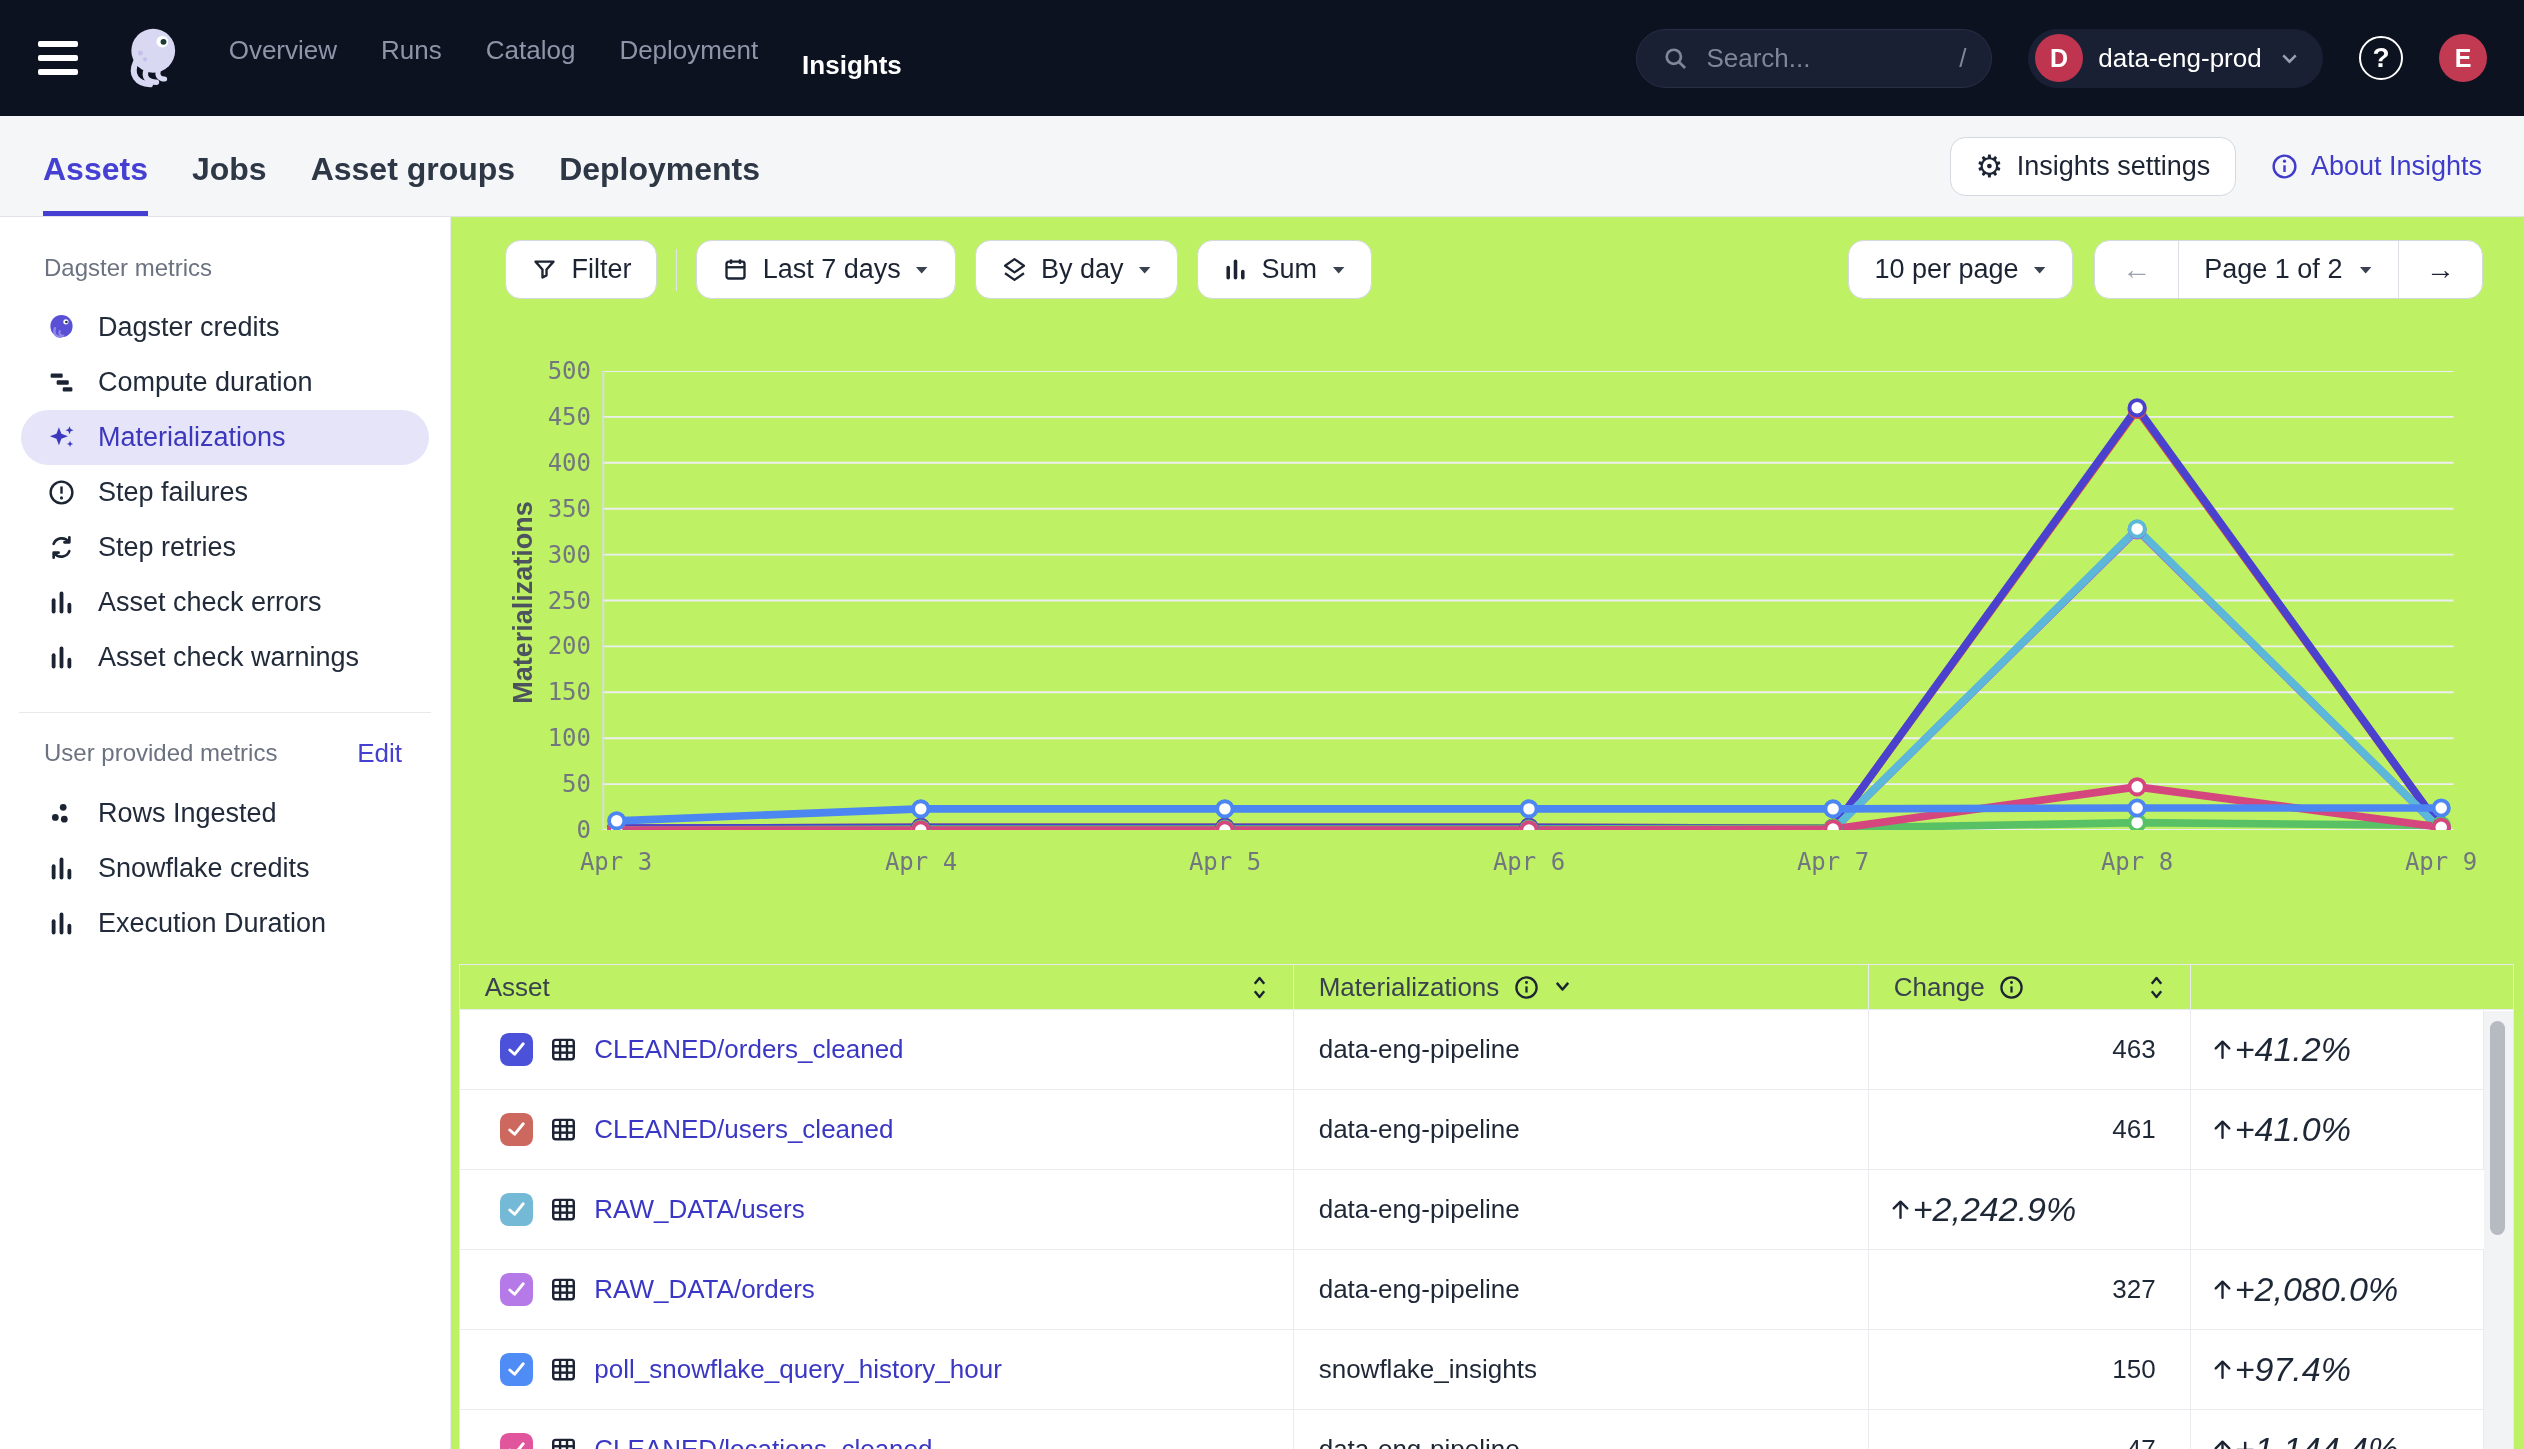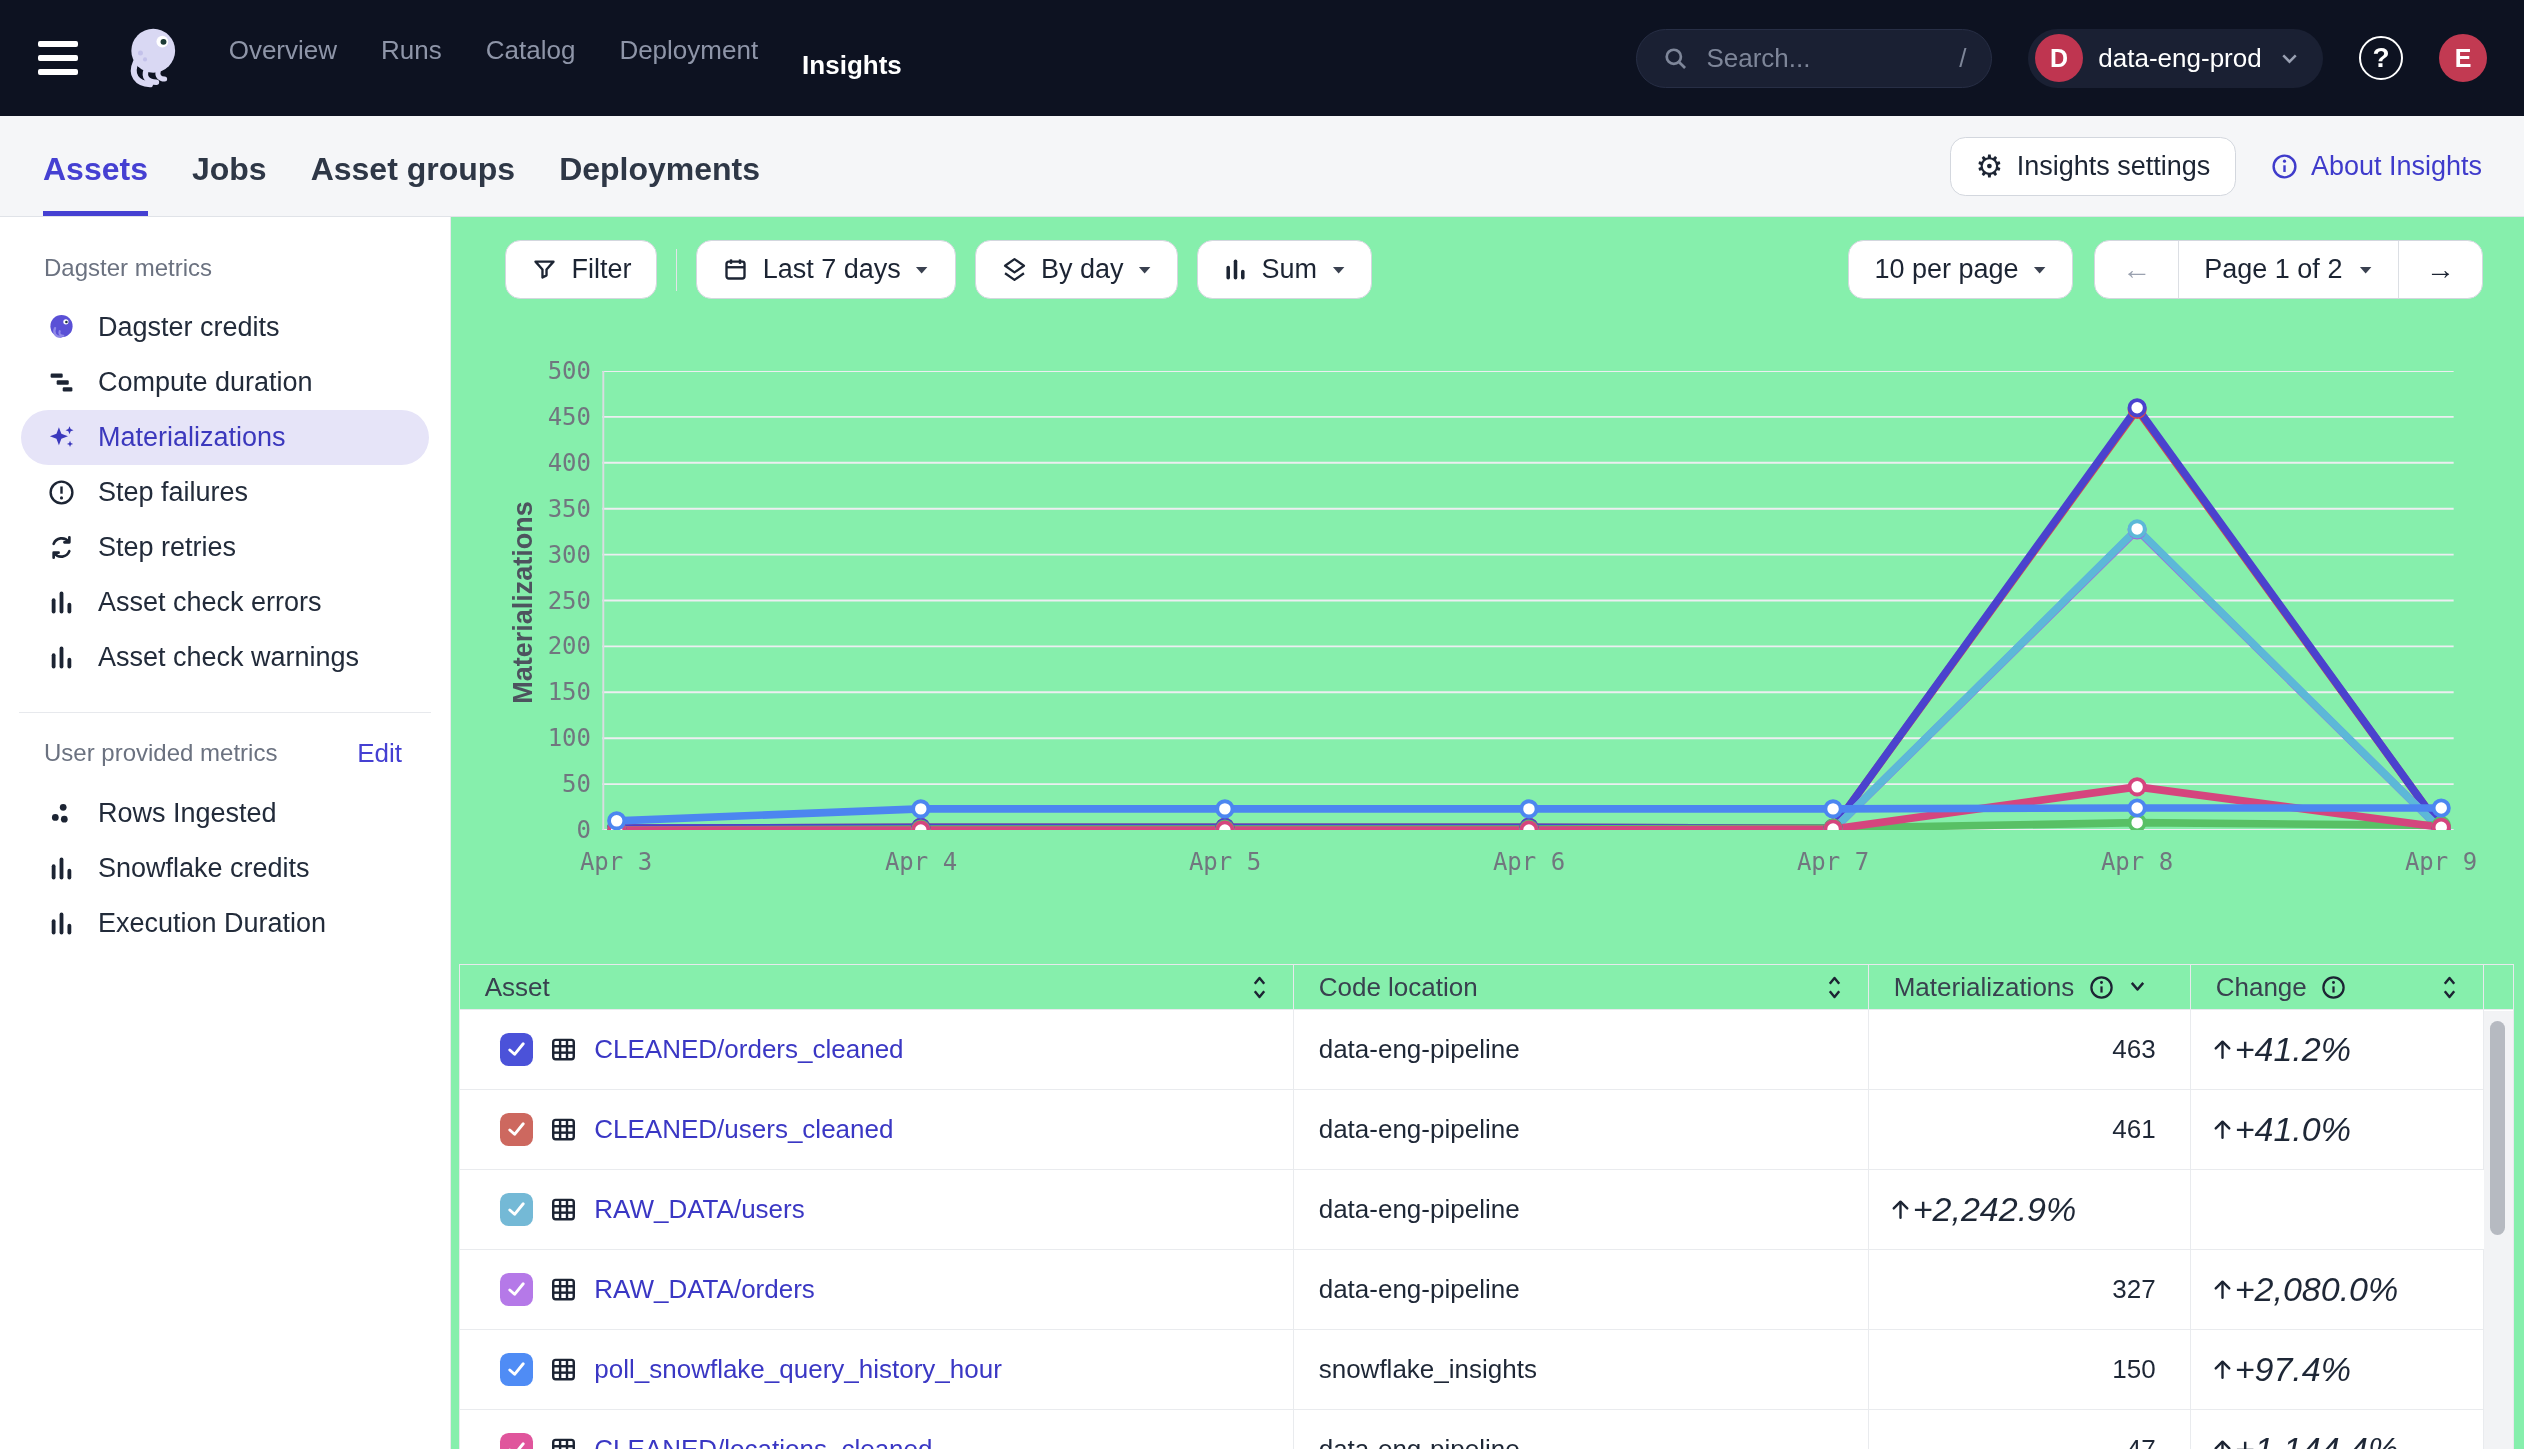--- a/index.html
+++ b/index.html
@@ -50,21 +50,21 @@
     padding:0 48px 0 44px; height:34px; font-size:24px; color:#6b7280; margin-bottom:15.3px; }
   .side-title .edit { color:#4540d2; font-size:26px; cursor:pointer; }
   .side-item { height:55px; display:flex; align-items:center; gap:21px; padding-left:46px;
     font-size:27px; color:#222b3a; cursor:pointer; }
   .side-item.selected { margin:0 21px; padding-left:25px; border-radius:28px;
     background:#e6e4f8; color:#3b38bd; }
   .side-item .ic { width:31px; display:flex; justify-content:center; flex:none; }
   .side-div { border-top:1px solid #e7e9ed; margin:27px 19px 23px; }
 
   
-  .main { flex:1; position:relative; background:#86efac; }
+  .main { flex:1; position:relative; background:#bef264; }
   .toolbar { position:absolute; top:23px; left:54px; right:42px; display:flex;
     align-items:center; gap:19px; }
   .vdiv { width:1px; height:42px; background:#e2e4e9; }
   .toolbar-right { margin-left:auto; display:flex; gap:21px; align-items:center; }
   .pager { display:flex; height:59px; border:1px solid #d3d7de; border-radius:15.3px;
     background:#fff; overflow:hidden; }
   .pager > div { display:flex; align-items:center; justify-content:center; font-size:27px; cursor:pointer; }
   .pg-prev { width:84px; color:#9ba2b0; border-right:1px solid #dcdfe4; }
   .pg-label { padding:0 25px; gap:15.3px; color:#1c2433; }
   .pg-next { width:84px; color:#1c2433; border-left:1px solid #dcdfe4; }
@@ -481,29 +481,20 @@
         <div>
           <span>Asset</span>
           <span class="th-sort">
             <svg width="17" height="29" viewBox="0 0 18 30" fill="none" stroke="#1c2433" stroke-width="2.6" stroke-linejoin="round">
               <path d="M4 11l5-6 5 6"></path>
                 <path d="M4 19l5 6 5-6"></path>
             </svg>
           </span>
         </div>
         <div>
-          <span>Code location</span>
-          <span class="th-sort">
-            <svg width="17" height="29" viewBox="0 0 18 30" fill="none" stroke="#1c2433" stroke-width="2.6" stroke-linejoin="round">
-              <path d="M4 11l5-6 5 6"></path>
-                <path d="M4 19l5 6 5-6"></path>
-            </svg>
-          </span>
-        </div>
-        <div>
           <span>Materializations</span>
           <span>
             <svg width="27" height="27" viewBox="0 0 24 24" fill="none" stroke="#1c2433" stroke-width="2">
               <circle cx="12" cy="12" r="9"></circle>
                 <line x1="12" y1="11" x2="12" y2="16.5"></line>
                 <circle cx="12" cy="7.6" r="1.3" fill="#1c2433" stroke="none"></circle>
             </svg>
           </span>
           <span>
             <svg width="19" height="13.4" viewBox="0 0 20 14" fill="none" stroke="#1c2433" stroke-width="2.6" stroke-linejoin="round">

